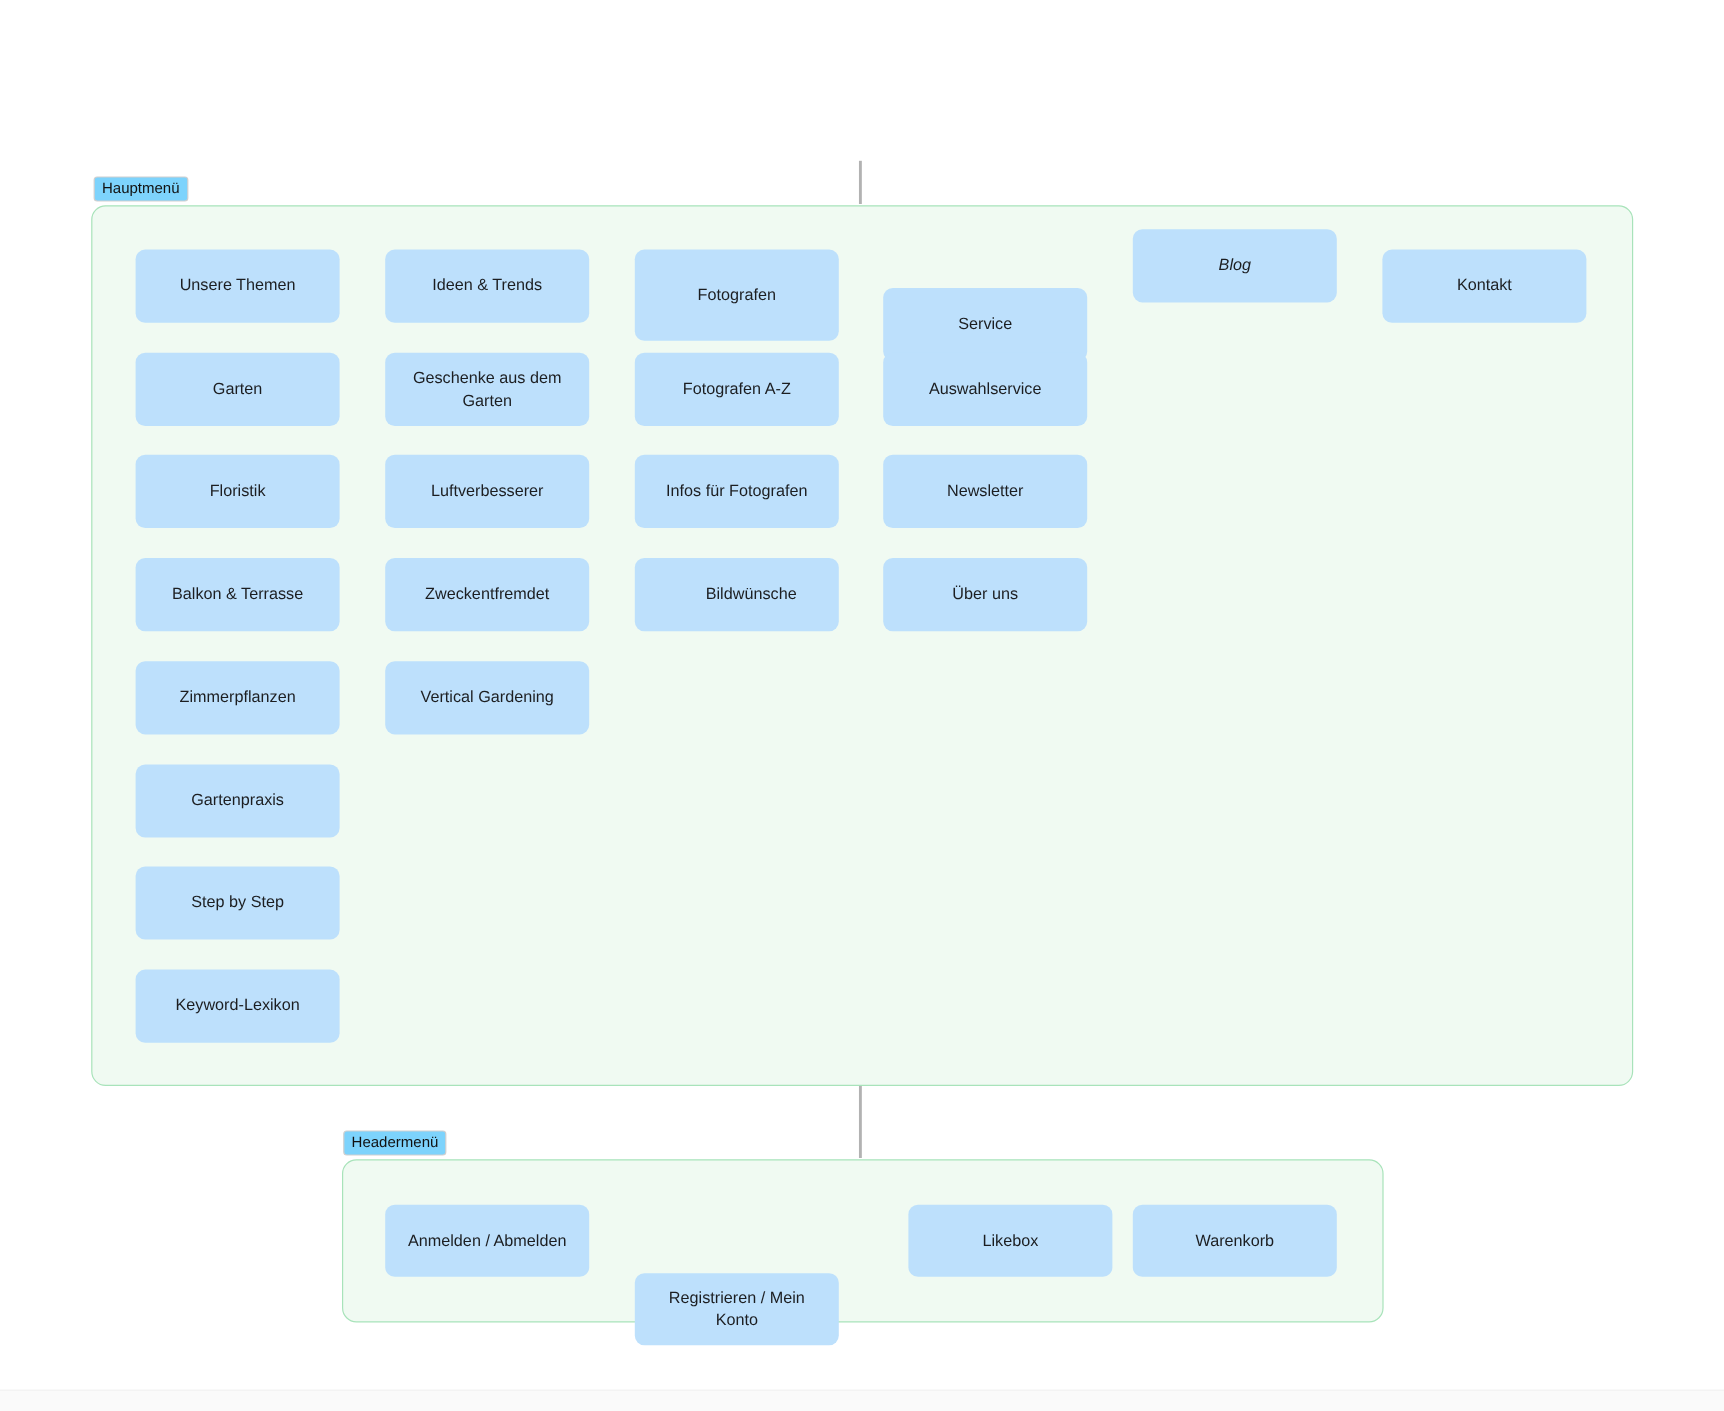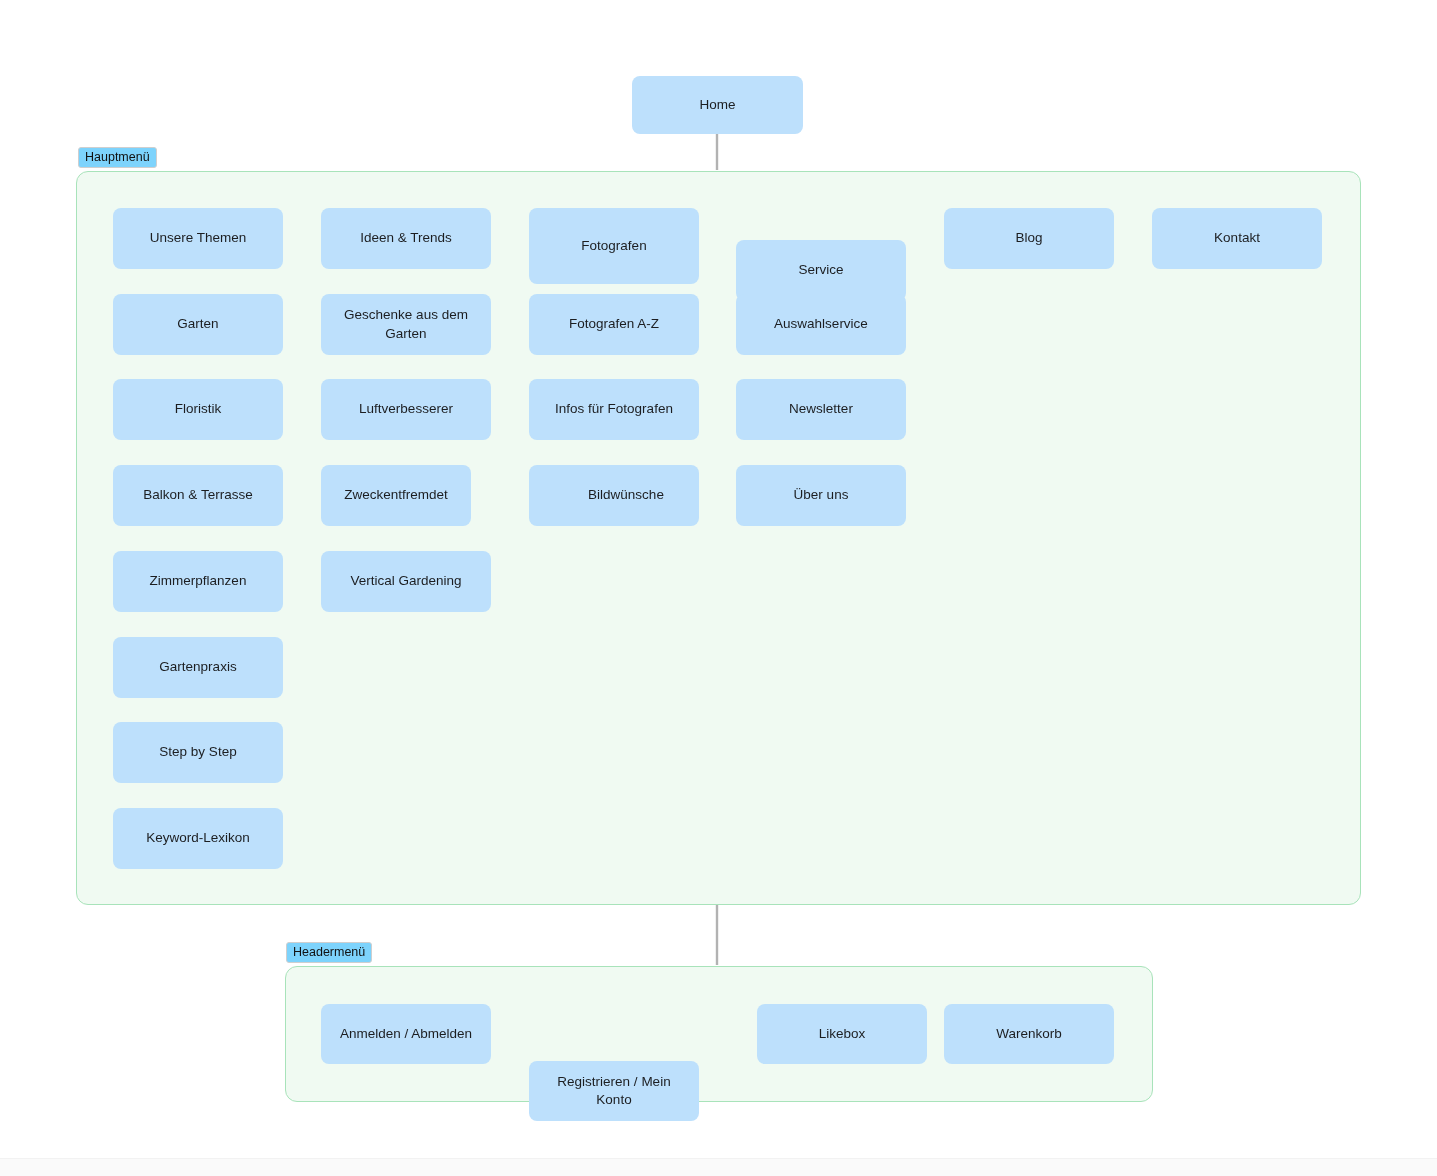--- a/index.html
+++ b/index.html
@@ -62,23 +62,20 @@
         <path d="M713 304.5 C713 319.5 719 324.5 730 324.5" marker-end="url(#arw)"></path>
         <path d="M713 389.5 C713 404.5 719 409.5 730 409.5" marker-end="url(#arw)"></path>
         <path d="M722 238.5 Q713 238.5 713 247 V475.5 C713 490.5 719 495.5 730 495.5" marker-end="url(#arw)"></path>
         <path d="M1114 238.5 H1152"></path>
         <path d="M491 1034 H529"></path>
         <path d="M699 1034 H736"></path>
         <path d="M906 1034 H944"></path>
       </g>
   </svg>
 
-  <div class="node" id="home-node" style="left:632px;top:76px;width:171px;height:58px">
-    <span>Home</span>
-  </div>
 
   <div class="group" style="left:76px;top:171px;width:1283px;height:732px"></div>
   <div class="group-label" style="left:78px;top:147px">Hauptmenü</div>
 
   <div class="group" style="left:285px;top:966px;width:866px;height:134px"></div>
   <div class="group-label" style="left:286px;top:942px">Headermenü</div>
 
   <div id="nodes">
       <div class="node" style="left: 113px; top: 208px; width: 170px; height: 61px;">
         <span>Unsere Themen</span>
@@ -106,21 +103,21 @@
       </div>
       <div class="node" style="left: 321px; top: 208px; width: 170px; height: 61px;">
         <span>Ideen &amp; Trends</span>
       </div>
       <div class="node" style="left: 321px; top: 294px; width: 170px; height: 61px;">
         <span>Geschenke aus dem Garten</span>
       </div>
       <div class="node" style="left: 321px; top: 379px; width: 170px; height: 61px;">
         <span>Luftverbesserer</span>
       </div>
-      <div class="node" style="left: 321px; top: 465px; width: 150px; height: 61px;">
+      <div class="node" style="left: 321px; top: 465px; width: 170px; height: 61px;">
         <span>Zweckentfremdet</span>
       </div>
       <div class="node" style="left: 321px; top: 551px; width: 170px; height: 61px;">
         <span>Vertical Gardening</span>
       </div>
       <div class="node" style="left: 529px; top: 208px; width: 170px; height: 76px;">
         <span>Fotografen</span>
       </div>
       <div class="node" style="left: 529px; top: 294px; width: 170px; height: 61px;">
         <span>Fotografen A-Z</span>
@@ -136,21 +133,21 @@
       </div>
       <div class="node" style="left: 736px; top: 294px; width: 170px; height: 61px;">
         <span>Auswahlservice</span>
       </div>
       <div class="node" style="left: 736px; top: 379px; width: 170px; height: 61px;">
         <span>Newsletter</span>
       </div>
       <div class="node" style="left: 736px; top: 465px; width: 170px; height: 61px;">
         <span>Über uns</span>
       </div>
-      <div class="node" style="left: 944px; top: 208px; width: 170px; height: 61px;">
+      <div class="node" style="left: 944px; top: 191px; width: 170px; height: 61px; font-style: italic;">
         <span>Blog</span>
       </div>
       <div class="node" style="left: 1152px; top: 208px; width: 170px; height: 61px;">
         <span>Kontakt</span>
       </div>
       <div class="node" style="left: 321px; top: 1004px; width: 170px; height: 60px;">
         <span>Anmelden / Abmelden</span>
       </div>
       <div class="node" style="left: 529px; top: 1061px; width: 170px; height: 60px;">
         <span>Registrieren / Mein Konto</span>

